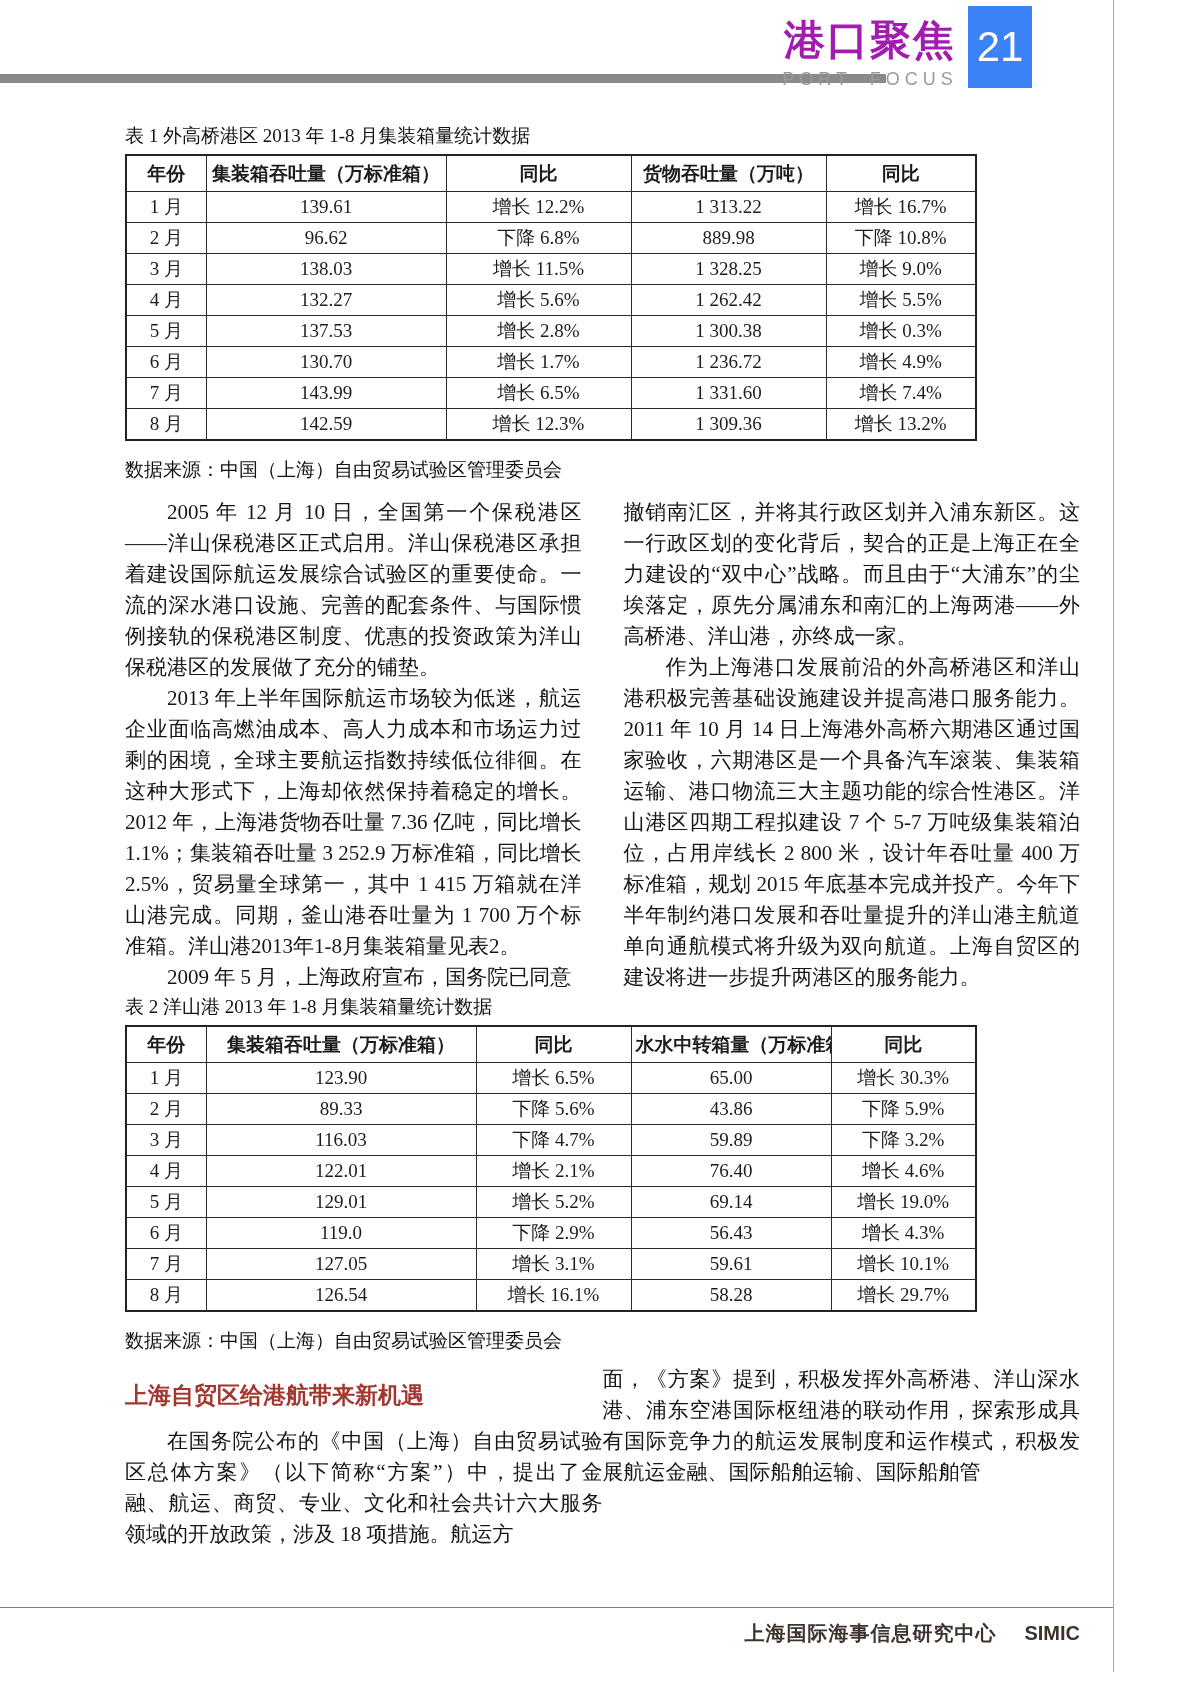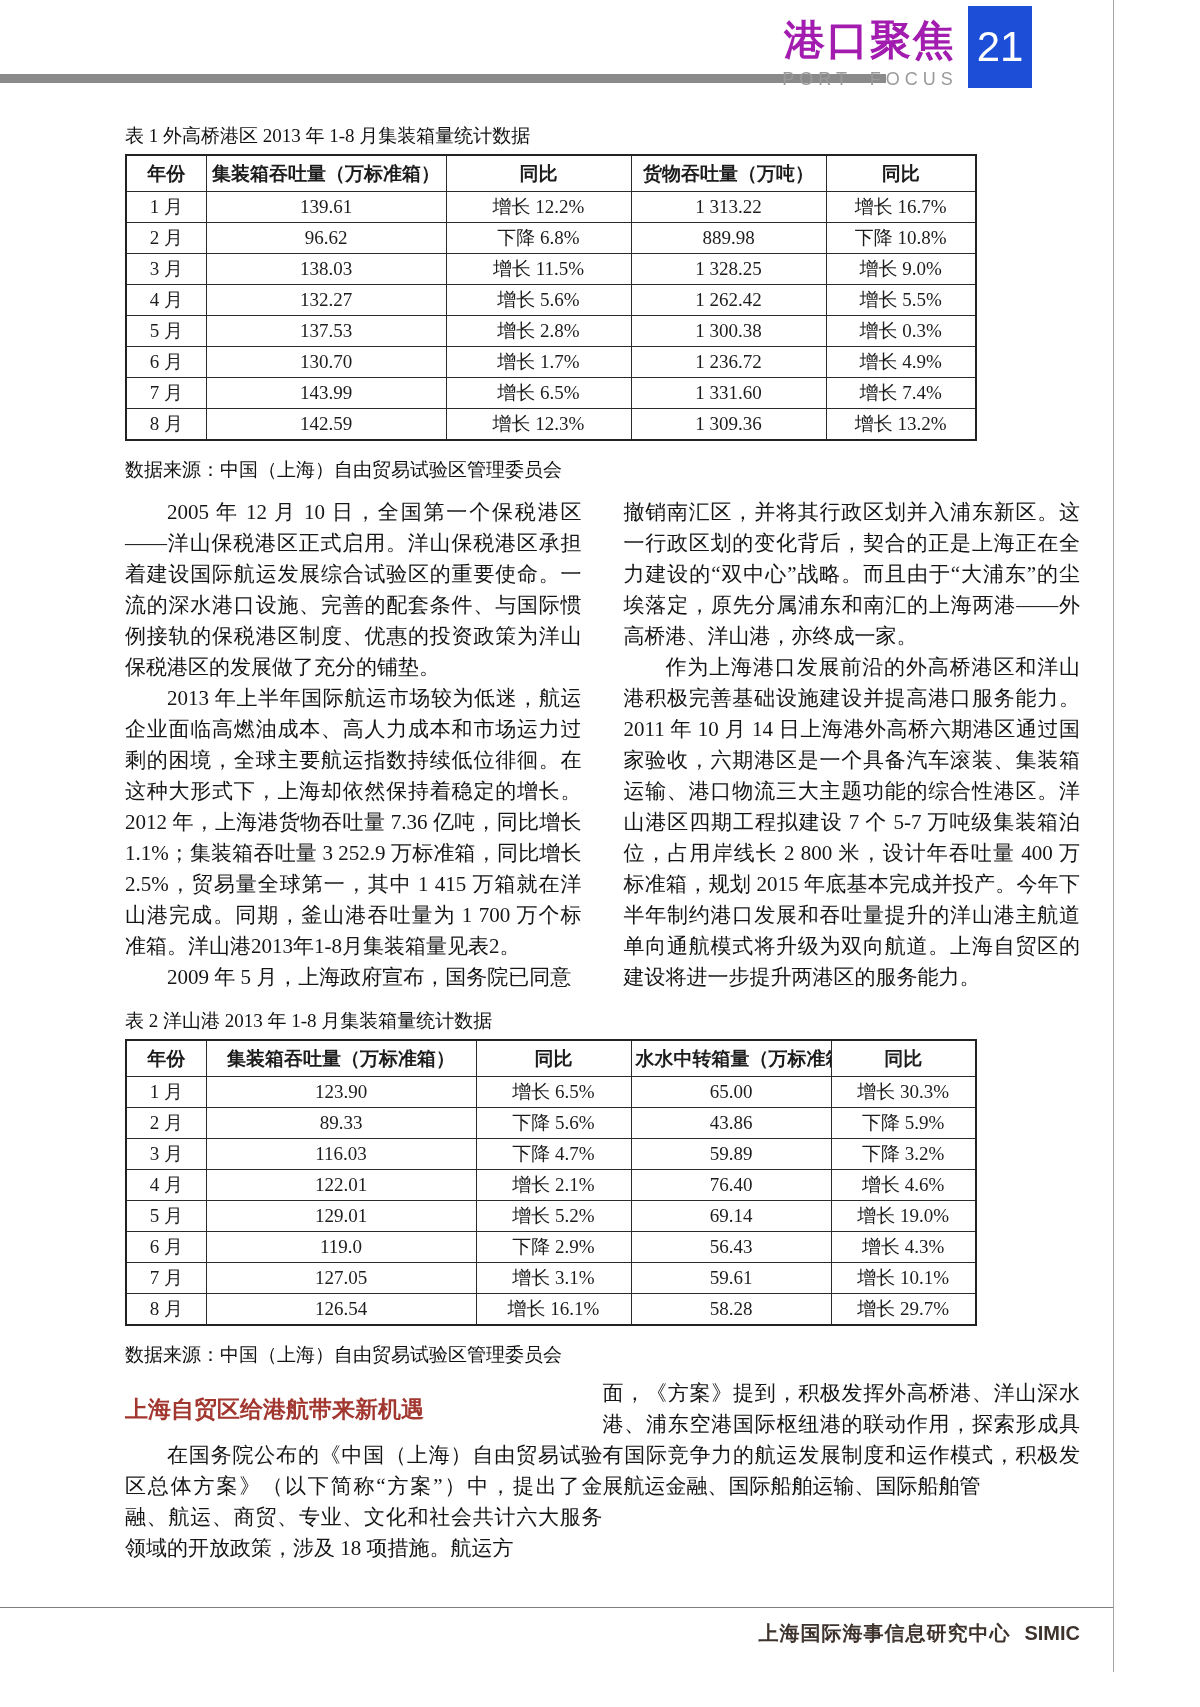--- a/index.html
+++ b/index.html
@@ -7,50 +7,50 @@
     position:relative;width:1200px;height:1707px;background:#ffffff;
     font-family:"Liberation Serif","DejaVu Serif",serif;color:#1c1c1c;overflow:hidden;
   }
   
   .hdr-bar{position:absolute;left:0;top:74px;width:886px;height:9px;background:#8a8a8a;}
   .hdr-title{position:absolute;left:770px;top:14px;width:200px;text-align:center;}
   .hdr-zh{font-family:"Liberation Sans","DejaVu Sans",sans-serif;font-weight:bold;
     font-size:41px;line-height:52px;color:#a21caf;letter-spacing:2px;white-space:nowrap;}
   .hdr-en{font-family:"Liberation Sans","DejaVu Sans",sans-serif;font-size:18px;line-height:22px;
     color:#9a9a9a;letter-spacing:5px;word-spacing:8px;margin-top:2px;white-space:nowrap;}
-  .hdr-badge{position:absolute;left:968px;top:6px;width:64px;height:82px;background:#1d4ed8;
+  .hdr-badge{position:absolute;left:968px;top:6px;width:64px;height:82px;background:#3b82f6;
     color:#ffffff;font-family:"Liberation Sans","DejaVu Sans",sans-serif;font-size:42px;
     display:flex;align-items:center;justify-content:center;}
   .v-rule{position:absolute;left:1113px;top:0;width:1px;height:1672px;background:#a6a6a6;}
   
   .content{position:absolute;left:125px;top:122px;width:955px;}
   .tbl-title{width:850px;text-align:left;font-size:19px;line-height:28px;color:#111;}
   .dtable{border-collapse:collapse;table-layout:fixed;width:850px;font-size:19px;
     border:2px solid #222;margin-top:4px;}
   .dtable th,.dtable td{border:1px solid #2b2b2b;text-align:center;padding:0 4px;
     overflow:hidden;white-space:nowrap;}
   .dtable th{height:35px;font-weight:bold;}
   .dtable td{height:30px;font-weight:normal;}
   .src{font-size:19px;line-height:26px;margin-top:16px;color:#111;}
   .cols{display:flex;gap:42px;margin-top:14px;}
   .col{flex:1;min-width:0;}
   .body-p{margin:0;font-size:21px;line-height:31px;text-align:justify;color:#151515;}
   .body-p.indent{text-indent:2em;}
-  .t2-title{margin-top:14px;}
+  .t2-title{margin-top:0;}
   .bottom{display:flex;margin-top:10px;}
   .sec-heading{margin-top:16px;font-family:"Liberation Sans","DejaVu Sans",sans-serif;
     font-weight:bold;font-size:23px;line-height:30px;color:#a23730;}
   .bottom .col .body-p{margin-top:16px;}
   .bottom .col.right .body-p{margin-top:0;}
   
   .ftr-rule{position:absolute;left:0;top:1607px;width:1113px;height:1px;background:#7d7d7d;}
   .ftr-text{position:absolute;left:125px;top:1620px;width:955px;text-align:right;
     font-family:"Liberation Sans","DejaVu Sans",sans-serif;font-weight:bold;
     font-size:20px;color:#3d322c;letter-spacing:1px;}
-  .ftr-abbr{margin-left:14px;letter-spacing:0;}
+  .ftr-abbr{margin-left:28px;letter-spacing:0;}
 </style>
 </head>
 <body>
 
 <div class="page">
 
   <div class="hdr-bar"></div>
   <div class="hdr-title">
     <div class="hdr-zh">港口聚焦</div>
     <div class="hdr-en">PORT  FOCUS</div>

